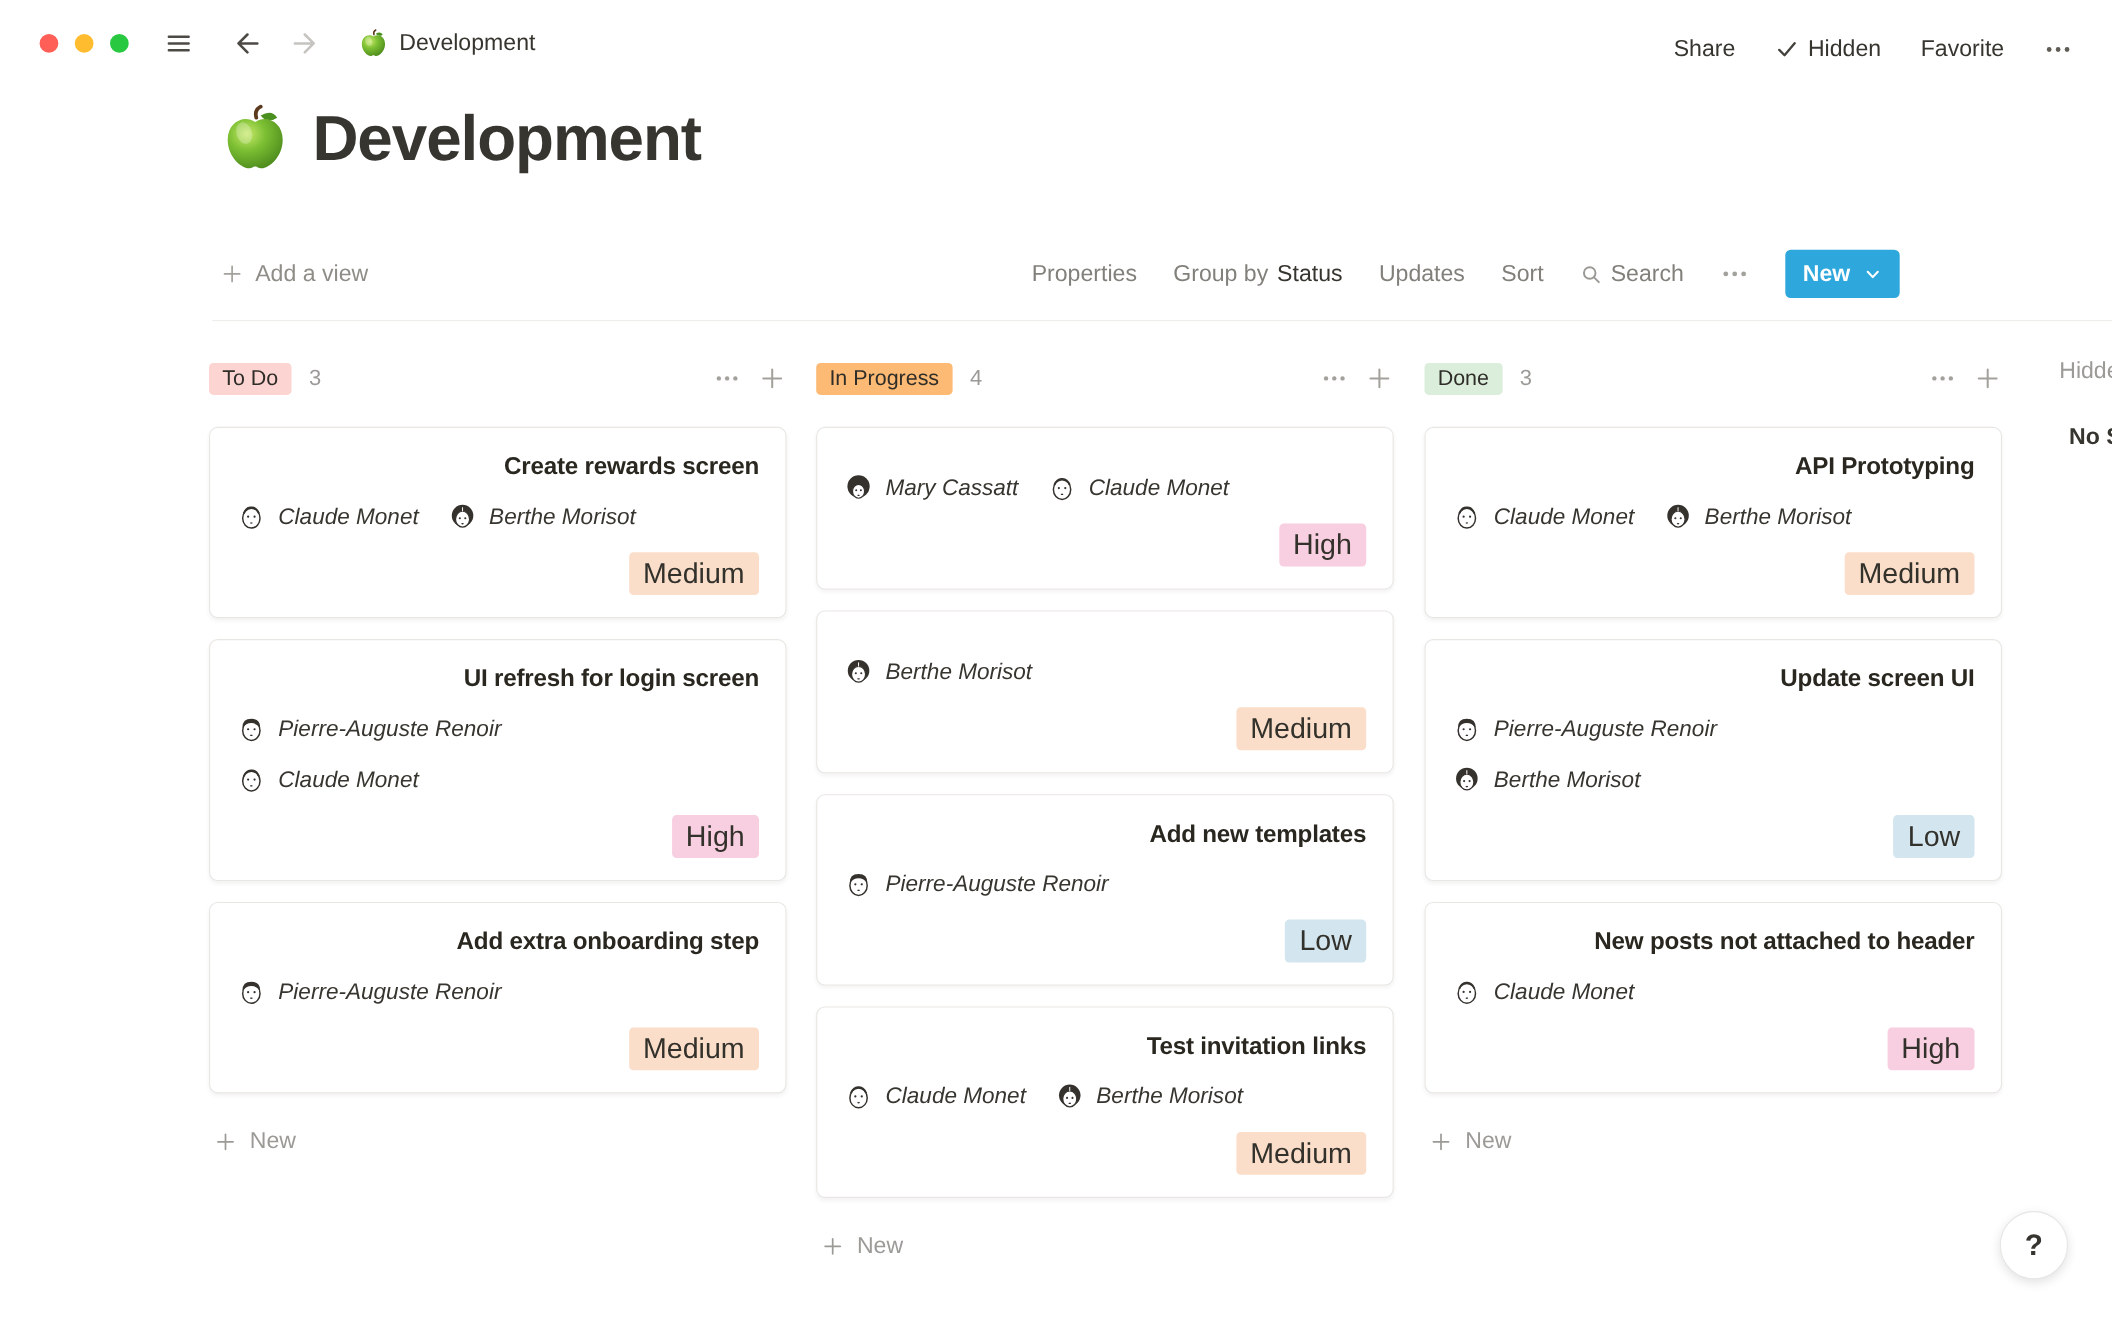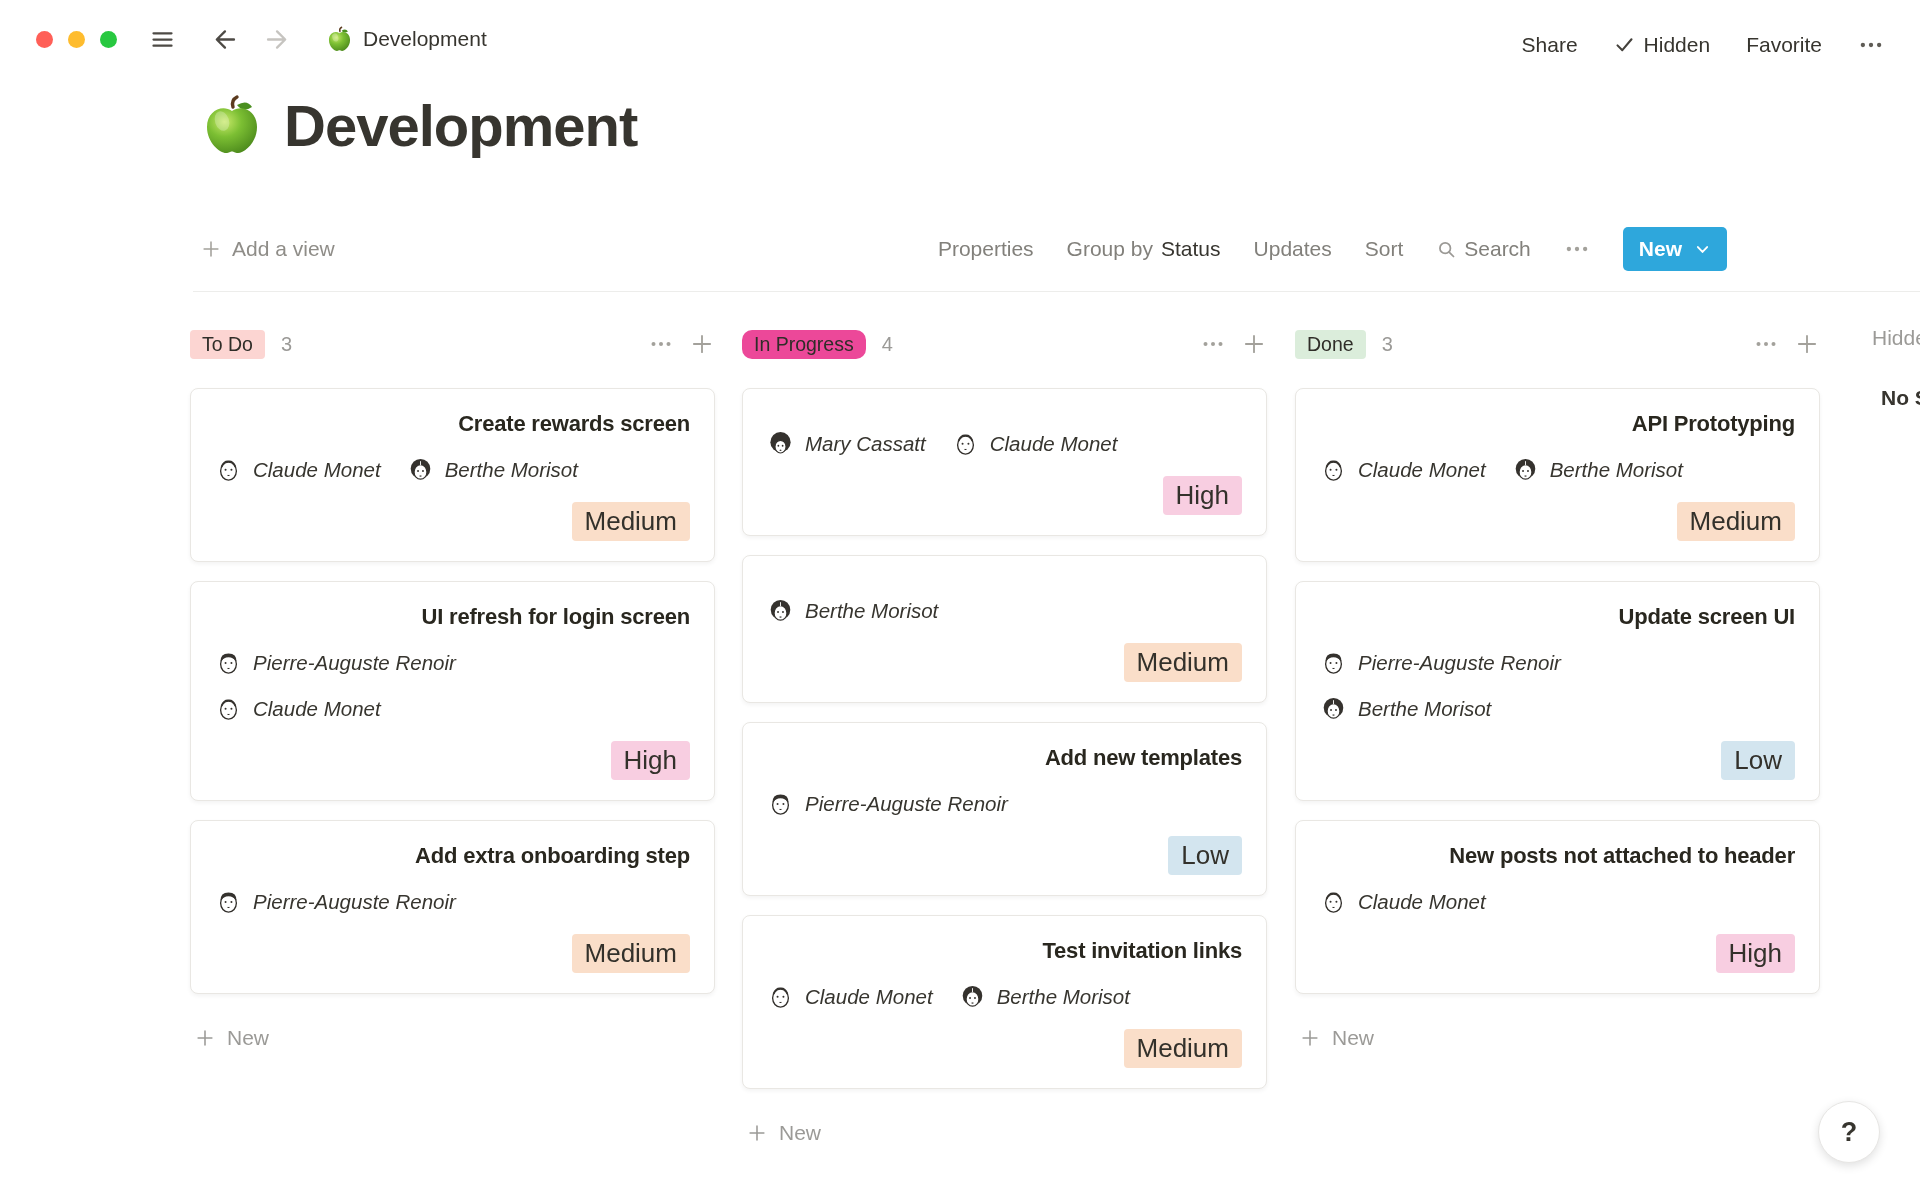--- a/index.html
+++ b/index.html
@@ -44,21 +44,21 @@
     padding:0 16px; cursor:pointer; }
   .chev-icon { width:17px; height:17px; color:#fff; }
   .divider { position:absolute; left:193px; top:291px; width:1727px; height:1px; background:#ededeb; }
 
   
   .board { position:absolute; left:0; top:326px; width:1920px; }
   .column { position:absolute; top:0; width:525px; }
   .col-todo{ left:190px; } .col-inprogress{ left:742px; } .col-done{ left:1295px; }
   .col-header { display:flex; align-items:center; height:36px; }
   .col-badge { font-size:19.5px; padding:3px 12px; border-radius:4px; color:#2f2d28; }
-  .b-todo{ background:#fcd5d2; } .b-inprogress{ background:#ec4899;border-radius:10px; } .b-done{ background:#dbeddb; }
+  .b-todo{ background:#fcd5d2; } .b-inprogress{ background:#fdba74; } .b-done{ background:#dbeddb; }
   .col-count { color:#9b9a97; font-size:20px; margin-left:16px; }
   .col-actions { margin-left:auto; display:flex; align-items:center; gap:16px; color:#a3a19b; }
   .col-dots { width:24px; height:24px; } .col-plus { width:26px; height:26px; }
 
   .cards { margin-top:26px; display:flex; flex-direction:column; gap:19px; }
   .card { background:#fff; border:1px solid #e9e7e3; border-radius:8px;
     box-shadow:0 2px 4px rgba(15,15,15,.05); padding:22px 24px 20px 24px; cursor:pointer;text-align:right; }
   .card-title { font-size:22px; font-weight:700; color:#29271f; letter-spacing:-0.2px; }
   .assignee-row { display:flex; align-items:center; gap:26px; margin-top:19px; }
   .assignee { display:flex; align-items:center; gap:11px;font-style:italic; }

